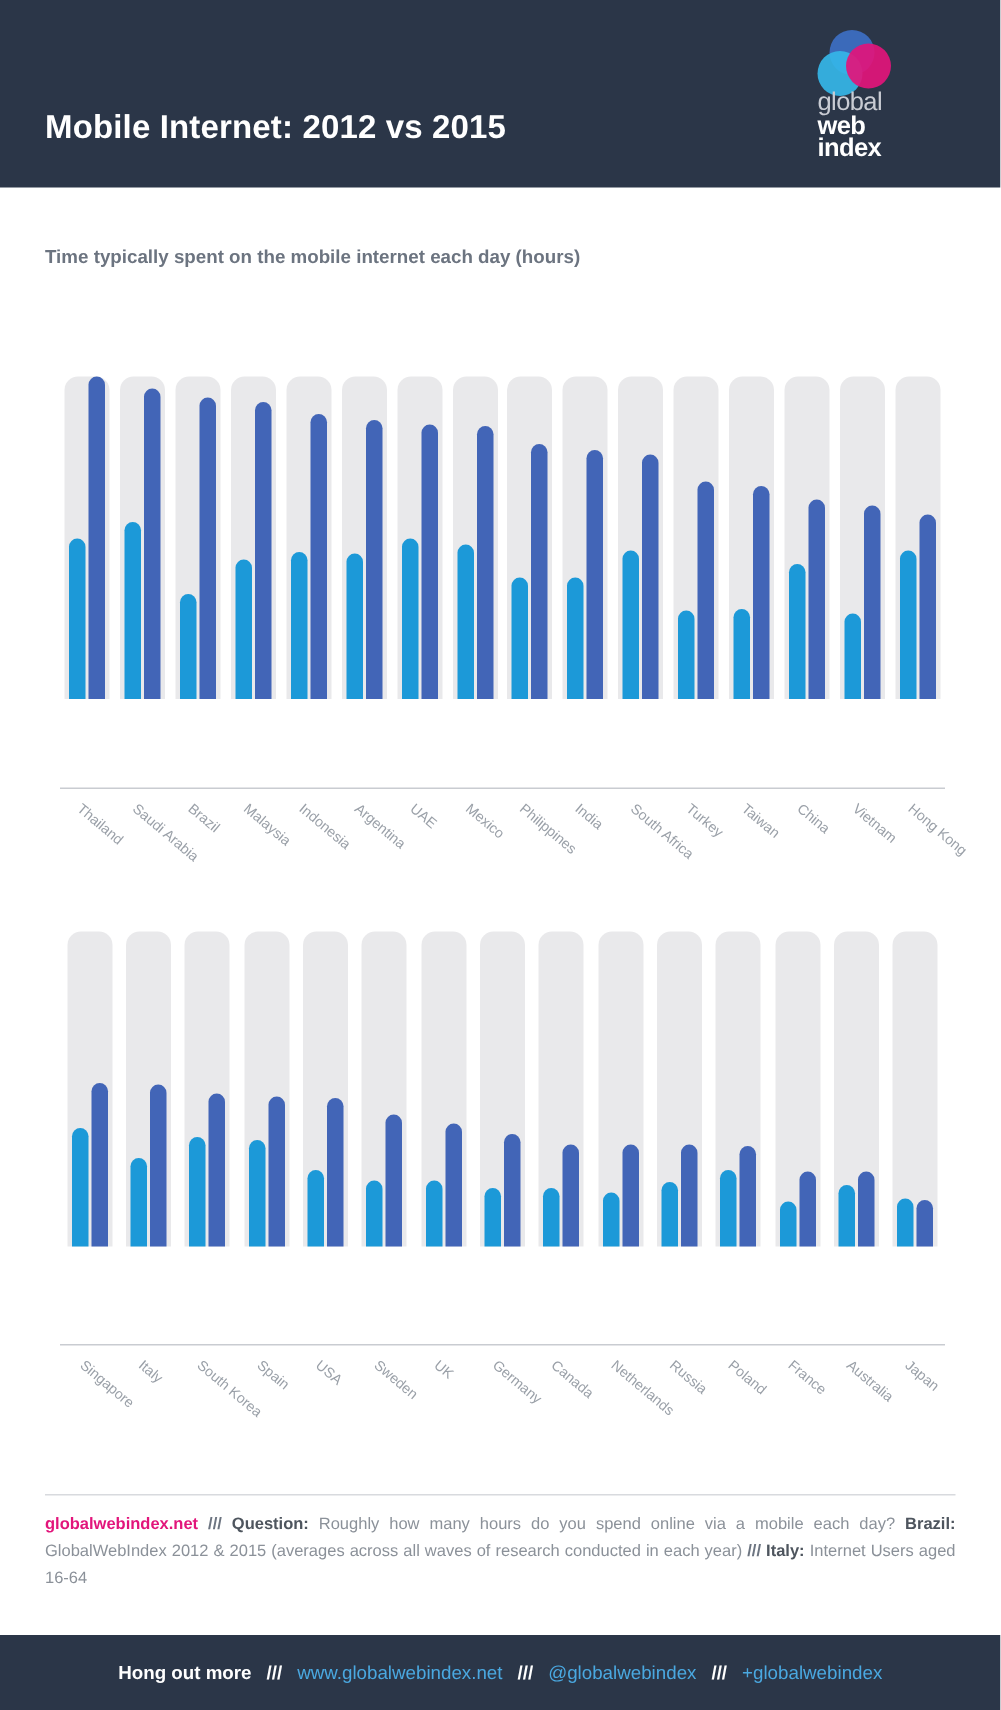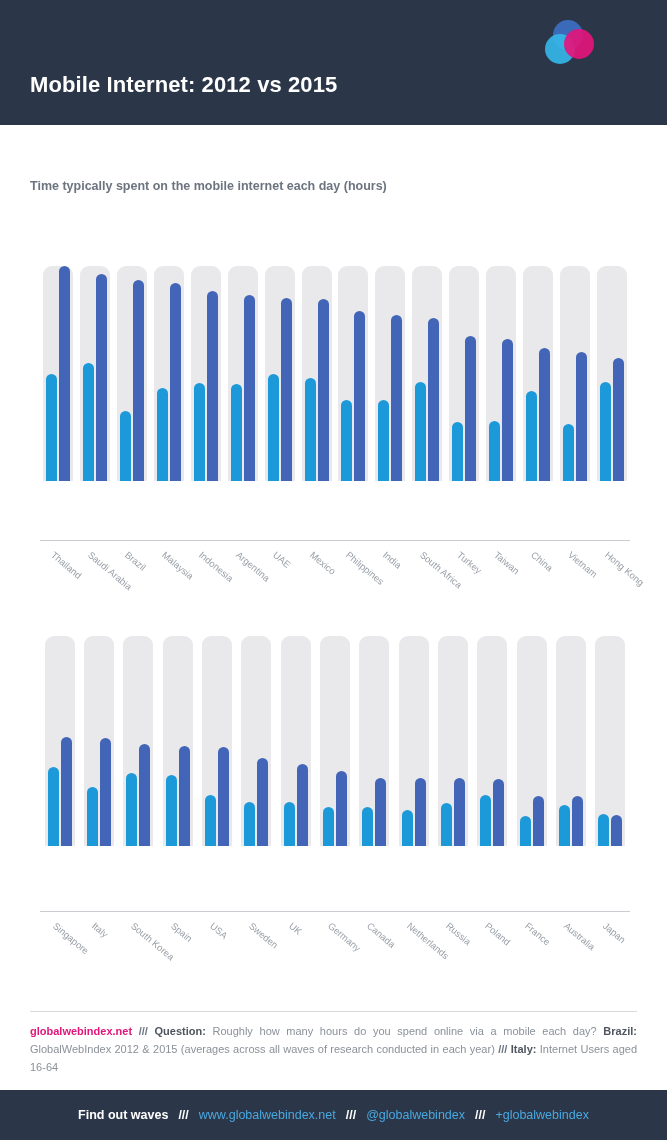--- a/index.html
+++ b/index.html
@@ -77,21 +77,21 @@
     display: block;
     font-size: 17px;
     color: #ffffff;
     font-weight: bold;
     letter-spacing: -0.4px;
   }
 
   
   .sheet {
     position: absolute;
-    left: 0; top: 141px;
+    left: 0; top: 126px;
     width: 667px;
     height: 965px;
     background: #ffffff;
   }
 
   .subtitle {
     position: absolute;
     left: 30px; top: 38px;
     font-size: 12.5px;
     font-weight: bold;
@@ -262,20 +262,25 @@
 </head>
 <body>
 
 <div class="header">
   <div class="header-title">Mobile Internet: 2012 vs 2015</div>
   <div class="logo">
     <div class="logo-circles">
       <span class="logo-c blue"></span>
       <span class="logo-c cyan"></span>
       <span class="logo-c pink"></span>
+    </div>
+    <div class="logo-text">
+      <span class="l1">global</span>
+      <span class="l2">web</span>
+      <span class="l3">index</span>
     </div>
   </div>
 </div>
 
 <div class="sheet">
 
   <div class="subtitle">Time typically spent on the mobile internet each day (hours)</div>
 
 
   <div class="vlabels" id="vlabels-1" style="padding-left: 40px; width: 590px;">
@@ -746,20 +751,20 @@
     <span>Roughly how many hours do you spend online via a mobile each day?</span>
     <span class="lbl">Brazil:</span>
     <span>GlobalWebIndex 2012 &amp; 2015 (averages across all waves of research conducted in each year)</span>
     <span class="slash">///</span>
     <span class="lbl">Italy:</span>
     <span>Internet Users aged 16-64</span>
   </div>
 </div>
 
 <div class="bottombar">
-  <span class="find">Find out waves</span>
+  <span class="find">Hong out more</span>
   <span class="sl">///</span>
   <span class="lnk">www.globalwebindex.net</span>
   <span class="sl">///</span>
   <span class="lnk">@globalwebindex</span>
   <span class="sl">///</span>
   <span class="lnk">+globalwebindex</span>
 </div>
 
 </body></html>

